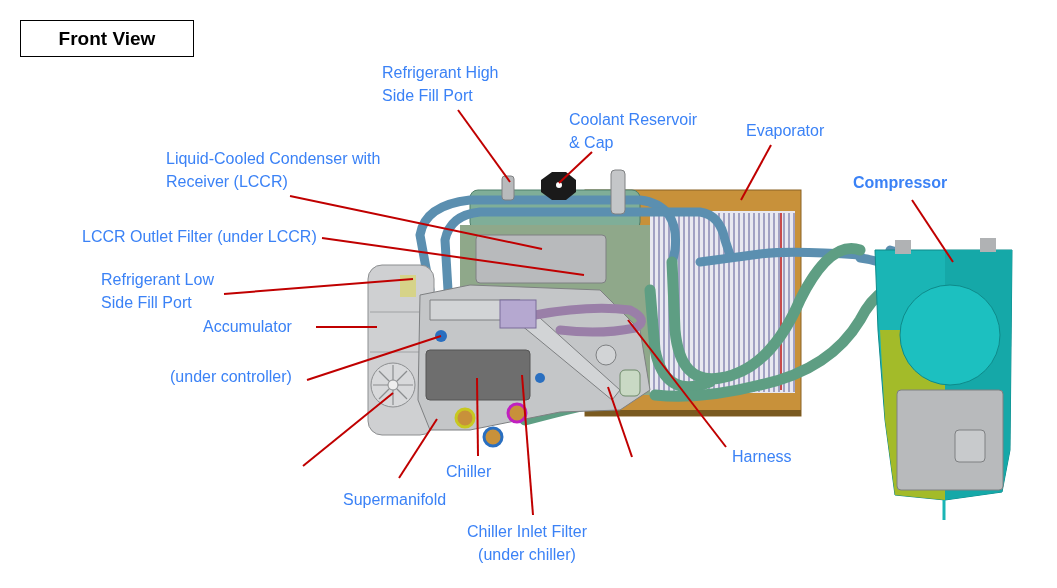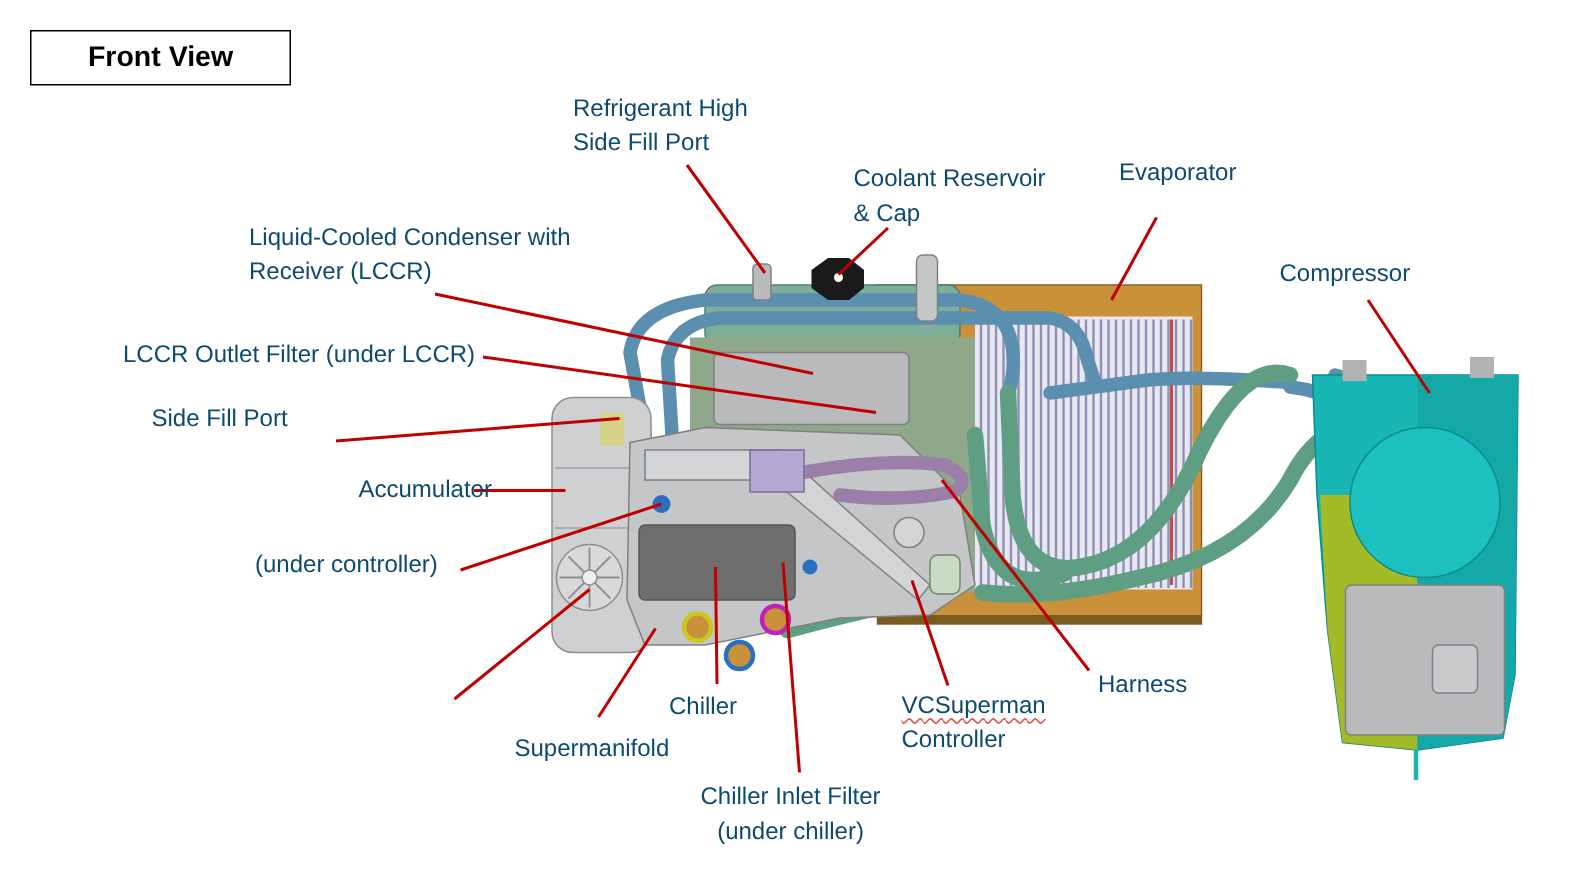--- a/index.html
+++ b/index.html
@@ -1,19 +1,19 @@
 <!DOCTYPE html>
 <html><head>
 <meta charset="utf-8">
 <style>
   html,body{margin:0;padding:0;background:#ffffff;}
   body{width:1057px;height:588px;position:relative;overflow:hidden;font-family:"Liberation Sans","DejaVu Sans",sans-serif;}
   #stage{position:absolute;left:0;top:0;width:872px;height:588px;padding-left:24px;}
   .title-box{position:absolute;left:20px;top:20px;width:174px;height:37px;border:1.5px solid #000;box-sizing:border-box;display:flex;align-items:center;justify-content:center;font-weight:bold;font-size:19px;color:#000;}
-  .lbl{position:absolute;color:#0c4a6e;font-size:16px;line-height:23px;white-space:nowrap;}
+  .lbl{position:absolute;color:#3b82f6;font-size:16px;line-height:23px;white-space:nowrap;}
   .lbl .line{display:block;}
   .squiggle{text-decoration:underline wavy #e05050;text-decoration-thickness:1px;text-underline-offset:3px;}
   svg{position:absolute;left:0;top:0;}
 </style>
 </head>
 <body>
 
 <div id="stage">
 
   <svg width="1057" height="588" viewBox="0 0 1057 588">
@@ -154,54 +154,51 @@
   <div class="title-box">Front View</div>
 
   <div class="lbl" style="left:382px;top:61px;">
     <span class="line">Refrigerant High</span>
     <span class="line">Side Fill Port</span>
   </div>
   <div class="lbl" style="left:569px;top:108px;">
     <span class="line">Coolant Reservoir</span>
     <span class="line">&amp; Cap</span>
   </div>
-  <div class="lbl" style="left:746px;top:104px;">
+  <div class="lbl" style="left:746px;top:119px;">
     <span class="line">Evaporator</span>
   </div>
   <div class="lbl" style="left:166px;top:147px;">
     <span class="line">Liquid-Cooled Condenser with</span>
     <span class="line">Receiver (LCCR)</span>
   </div>
-  <div class="lbl" style="left:853px;top:171px;">
+  <div class="lbl" style="left:853px;top:171px;font-weight:bold;">
     <span class="line">Compressor</span>
   </div>
   <div class="lbl" style="left:82px;top:225px;">
     <span class="line">LCCR Outlet Filter (under LCCR)</span>
   </div>
   <div class="lbl" style="left:101px;top:268px;">
+    <span class="line">Refrigerant Low</span>
     <span class="line">Side Fill Port</span>
   </div>
-  <div class="lbl" style="left:203px;top:315px;margin-left:36px;">
+  <div class="lbl" style="left:203px;top:315px;">
     <span class="line">Accumulator</span>
   </div>
   <div class="lbl" style="left:170px;top:365px;">
     <span class="line">(under controller)</span>
   </div>
   <div class="lbl" style="left:154px;top:447px;">
   </div>
   <div class="lbl" style="left:343px;top:488px;">
     <span class="line">Supermanifold</span>
   </div>
   <div class="lbl" style="left:446px;top:460px;">
     <span class="line">Chiller</span>
   </div>
   <div class="lbl" style="left:467px;top:520px;text-align:center;">
     <span class="line">Chiller Inlet Filter</span>
     <span class="line">(under chiller)</span>
   </div>
-  <div class="lbl" style="left:601px;top:459px;">
-    <span class="line squiggle">VCSuperman</span>
-    <span class="line">Controller</span>
-  </div>
   <div class="lbl" style="left:732px;top:445px;">
     <span class="line">Harness</span>
   </div>
 </div>
 
 </body></html>

